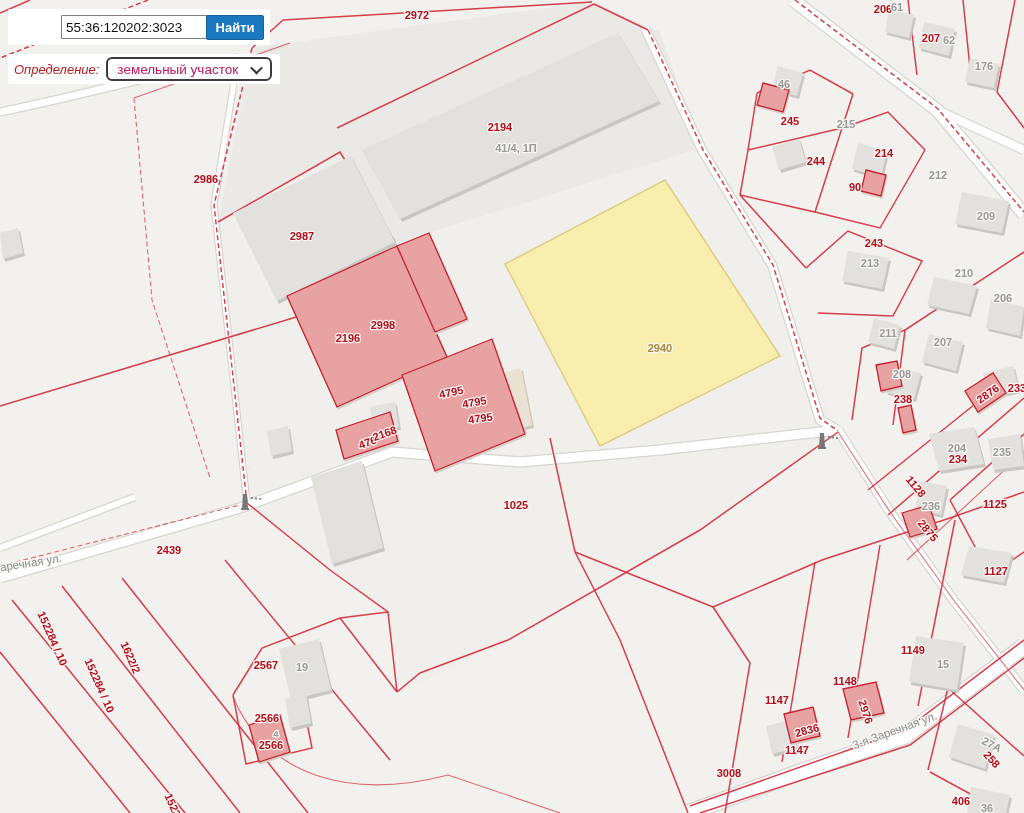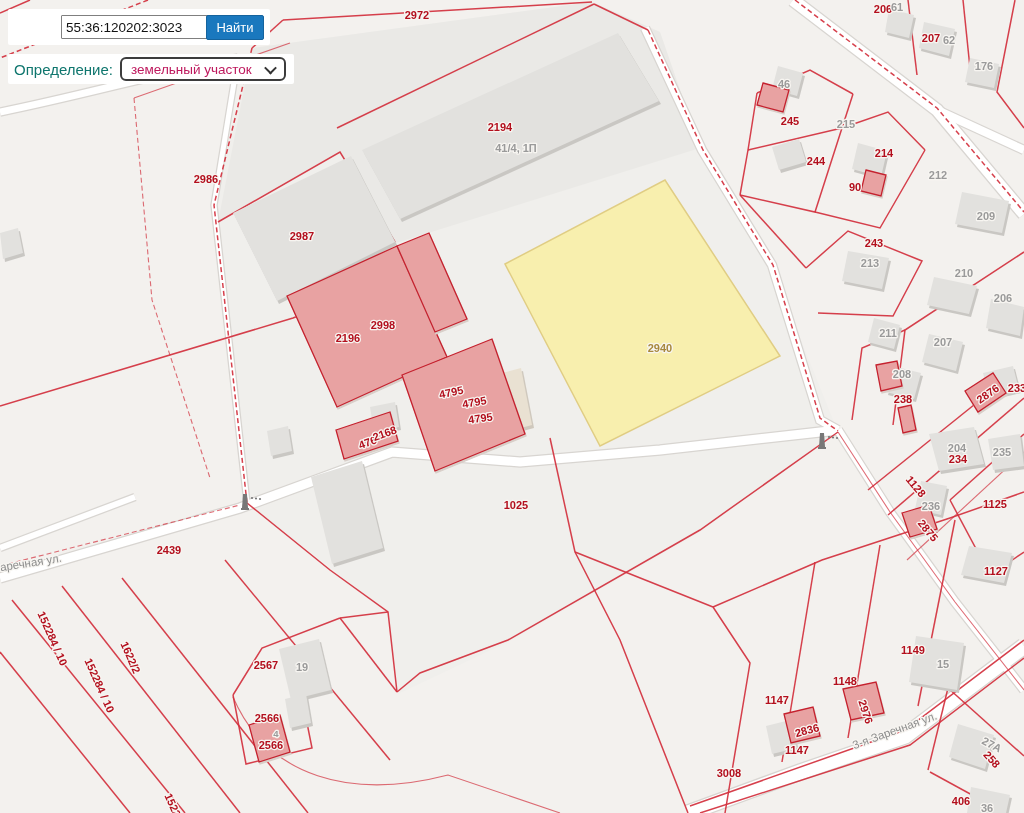--- a/index.html
+++ b/index.html
@@ -27,24 +27,24 @@
   .lbl-g{fill:#9a9a9a;}
   .lbl-b{fill:#a8893d;}
   .lbl-s{fill:#8d8d8d;font-weight:400;font-size:11.5px;}
   .lbl-sm{font-size:9.5px;}
 
   
   .search-panel{position:absolute;left:8px;top:9px;width:262px;height:36px;background:#fff;border-radius:2px;}
   .search-input{position:absolute;left:6px;top:6px;width:180px;height:22px;border:1px solid #7f7f7f;
        border-radius:1px;font-family:"Liberation Sans",sans-serif;font-size:13.5px;color:#111;padding:0 4px;outline:none;background:#fff;margin-left:47px;}
   .search-btn{position:absolute;right:6px;top:6px;width:58px;height:25px;background:#1a78be;color:#fff;
-       border:1px solid #15639d;border-radius:2px;font-family:"Liberation Sans",sans-serif;font-size:13px;font-weight:400;cursor:pointer;}
+       border:1px solid #15639d;border-radius:2px;font-family:"Liberation Sans",sans-serif;font-size:13px;font-weight:700;cursor:pointer;}
   .filter-panel{position:absolute;left:8px;top:54px;height:30px;background:#fff;border-radius:2px;
        display:flex;align-items:center;padding:0 8px 0 6px;gap:7px;}
-  .filter-label{font-size:15px;color:#0f766e;white-space:nowrap;}
+  .filter-label{font-size:13px;color:#b91c1c;white-space:nowrap;font-style:italic;}
   .select-box{display:flex;align-items:center;gap:14px;border:2px solid #3c3c3c;border-radius:6px;height:20px;
        padding:0 9px;font-size:13.5px;color:#be185d;background:#fff;white-space:nowrap;cursor:pointer;}
   .chev{width:7px;height:7px;border-right:2px solid #333;border-bottom:2px solid #333;
        transform:rotate(45deg) translate(-1px,-1px);}
 </style>
 </head>
 <body>
 
 <div class="stage">
 

